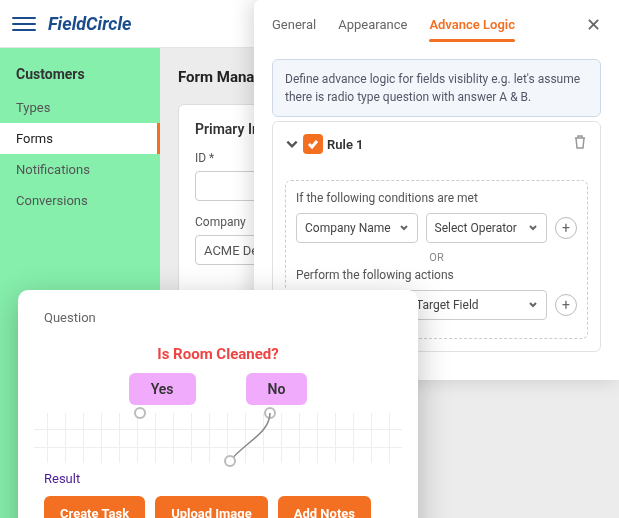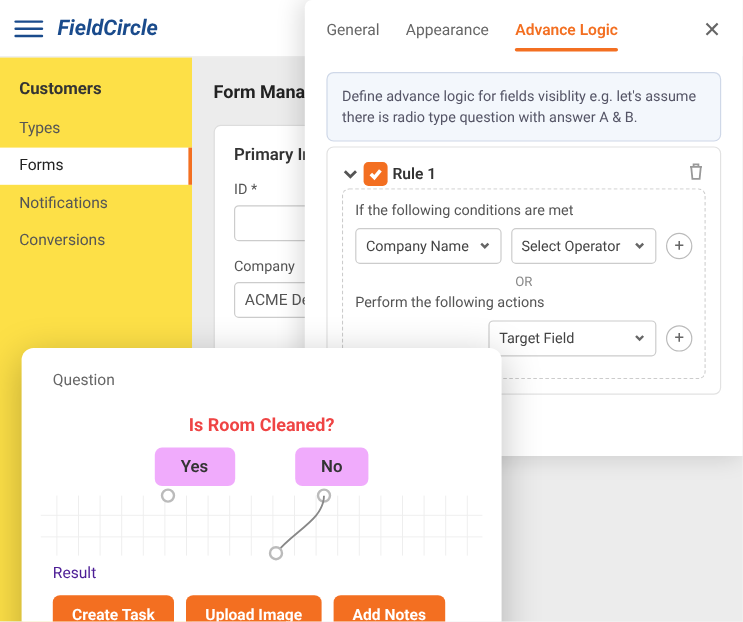--- a/index.html
+++ b/index.html
@@ -2,42 +2,42 @@
 <html><head>
 <meta charset="utf-8">
 <style>
 *{box-sizing:border-box;margin:0;padding:0;font-family:-apple-system,BlinkMacSystemFont,'Segoe UI',Roboto,sans-serif}
 body{width:619px;height:518px;background:#f5f5f5;position:relative;overflow:hidden}
 .topbar{height:48px;background:#fff;display:flex;align-items:center;padding:0 12px;border-bottom:1px solid #e5e5e5}
 .hamburger{width:24px;height:24px;display:flex;flex-direction:column;justify-content:center;gap:4px;margin-right:12px;cursor:pointer}
 .hamburger span{height:2px;background:#1a4b8c;border-radius:1px}
 .logo{font-weight:700;font-size:18px;color:#1a4b8c;font-style:italic}
 .body-row{display:flex;height:calc(100% - 48px)}
-.sidebar{width:160px;background:#fde047;padding-top:8px}
+.sidebar{width:160px;background:#86efac;padding-top:8px}
 .side-title{font-weight:700;font-size:14px;padding:10px 16px;color:#333}
 .side-item{font-size:13px;padding:8px 16px;color:#555;cursor:pointer;position:relative}
 .side-item.active{background:#fff;color:#222}
 .side-item.active::after{content:'';position:absolute;right:0;top:0;bottom:0;width:3px;background:#f36f21}
 .main{flex:1;background:#ececec;padding:12px 0 0 0;position:relative}
 .main-title{font-weight:700;font-size:15px;padding:8px 18px;color:#222}
 .card{background:#fff;border:1px solid #ddd;border-radius:6px;margin:10px 0 0 18px;padding:16px;width:320px}
 .card-header{font-weight:600;font-size:14px;color:#333;margin-bottom:14px}
 .field-label{font-size:12px;color:#555;margin-bottom:6px}
 .field-input{width:100%;height:30px;border:1px solid #ccc;border-radius:4px;padding:0 8px;font-size:13px;color:#555;background:#fff;margin-bottom:14px}
 
 .panel{position:absolute;top:0;right:0;width:365px;background:#fff;box-shadow:-4px 0 20px rgba(0,0,0,.15);border-radius:6px 0 0 6px;height:380px;overflow:hidden}
 .tabs{display:flex;align-items:center;padding:14px 18px 0 18px;gap:22px;font-size:13px;color:#666}
 .tab{padding-bottom:10px;cursor:pointer;position:relative}
 .tab.active{color:#f36f21;font-weight:600}
 .tab.active::after{content:'';position:absolute;left:0;right:0;bottom:0;height:3px;background:#f36f21;border-radius:2px}
 .close{margin-left:auto;font-size:18px;color:#666;cursor:pointer;padding-bottom:10px}
 .panel-body{padding:14px 18px}
 .info-box{border:1px solid #cfd8e8;background:#f3f7fc;border-radius:6px;padding:10px 12px;font-size:12px;color:#556;line-height:1.5;margin-bottom:4px}
 .rule{border:1px solid #e2e2e2;border-radius:6px;padding:12px}
-.rule-head{display:flex;align-items:center;gap:4px;margin-bottom:2px}
+.rule-head{display:flex;align-items:center;gap:4px;margin-bottom:26px}
 .chev{width:14px;height:14px}
 .chk{width:20px;height:20px;background:#f36f21;border-radius:4px;display:flex;align-items:center;justify-content:center}
 .chk svg{width:12px;height:12px;stroke:#fff;stroke-width:3;fill:none}
 .rule-name{font-weight:600;font-size:13px;color:#333}
 .trash{margin-left:auto;color:#999;cursor:pointer}
 .cond-group{border:1px dashed #ccc;border-radius:6px;padding:10px;font-size:12px;color:#555}
 .cond-title{margin-bottom:8px}
 .sel-row{display:flex;gap:8px;align-items:center;margin-bottom:8px}
 .sel{flex:1;height:30px;border:1px solid #ccc;border-radius:4px;display:flex;align-items:center;justify-content:space-between;padding:1px 8px;font-size:12px;color:#444;cursor:pointer;background:#fff}
 .plus{width:22px;height:22px;border:1px solid #bbb;border-radius:50%;display:flex;align-items:center;justify-content:center;font-size:14px;color:#666;cursor:pointer;flex-shrink:0}

